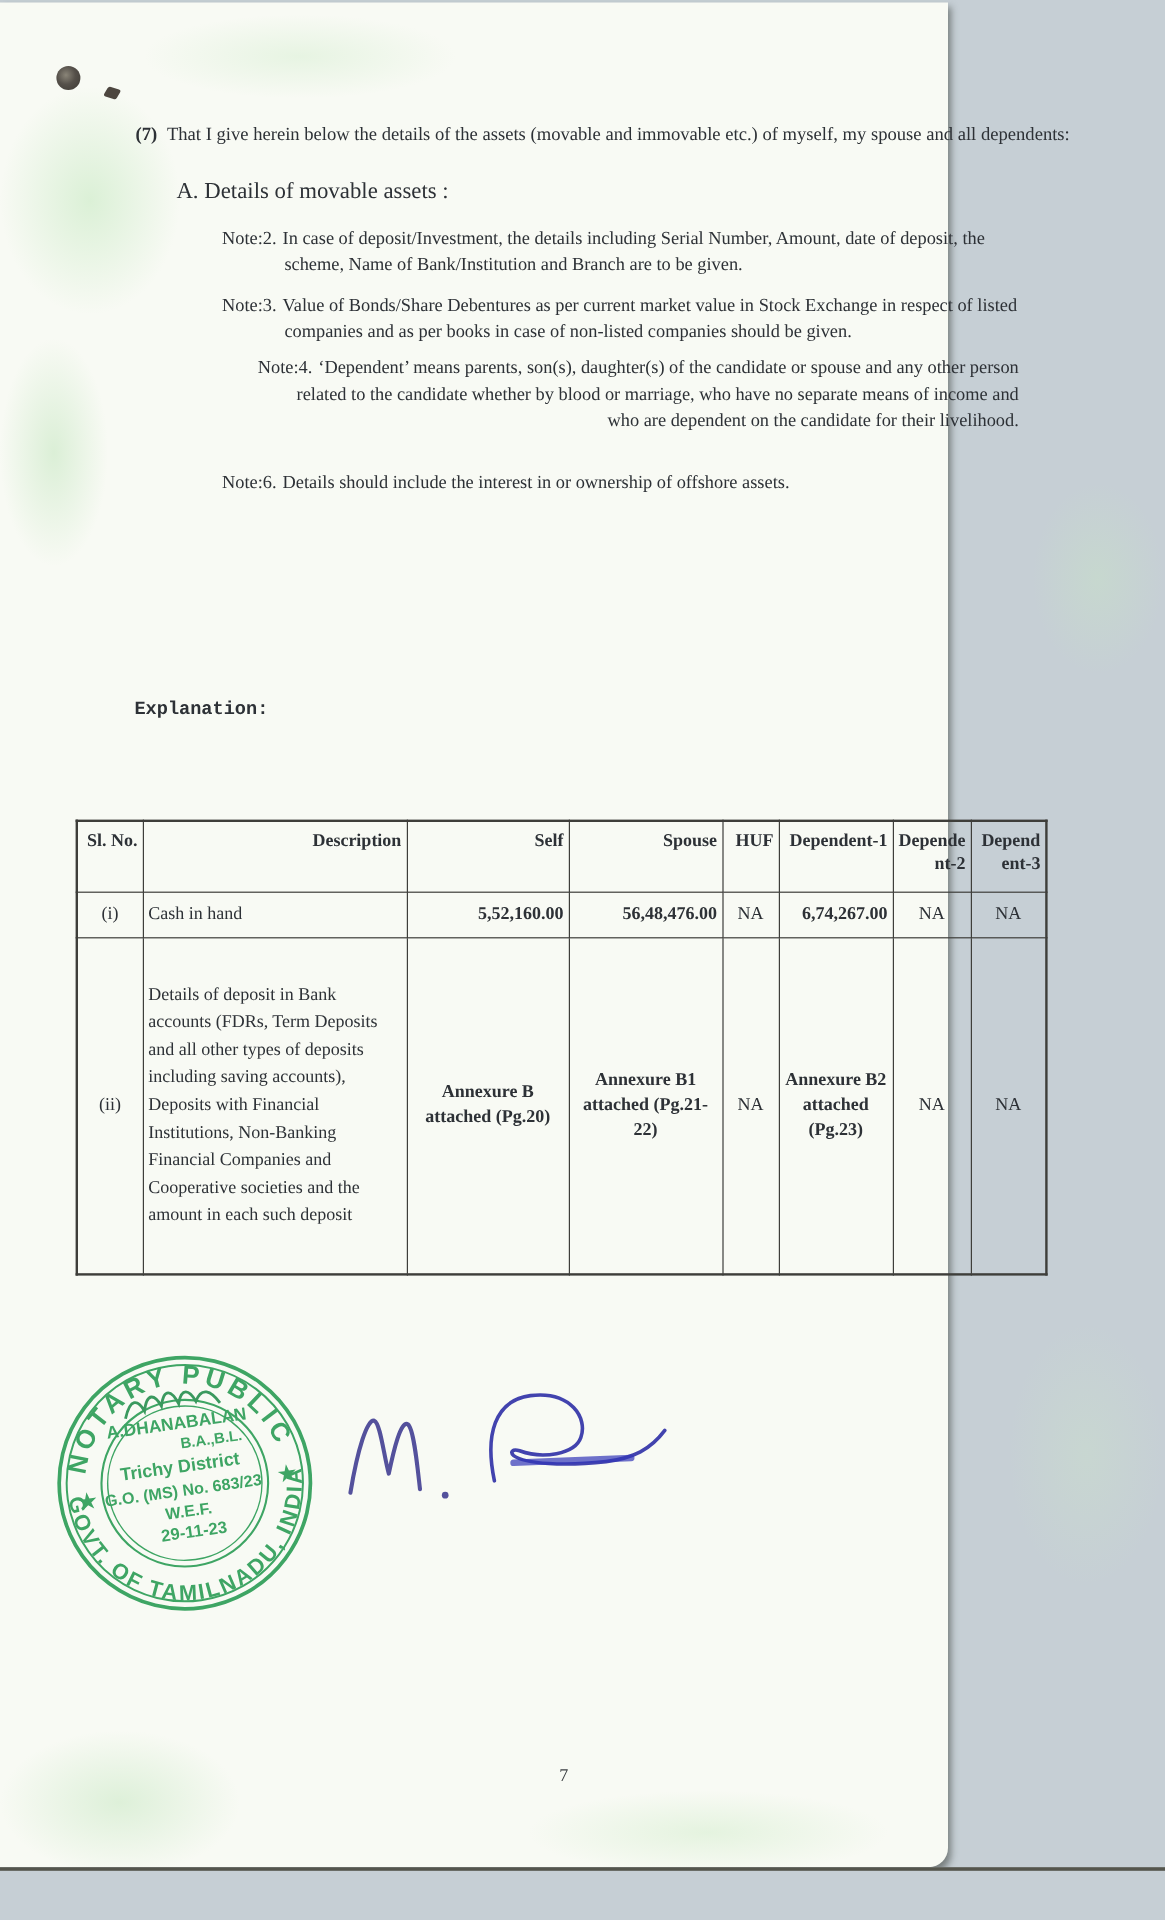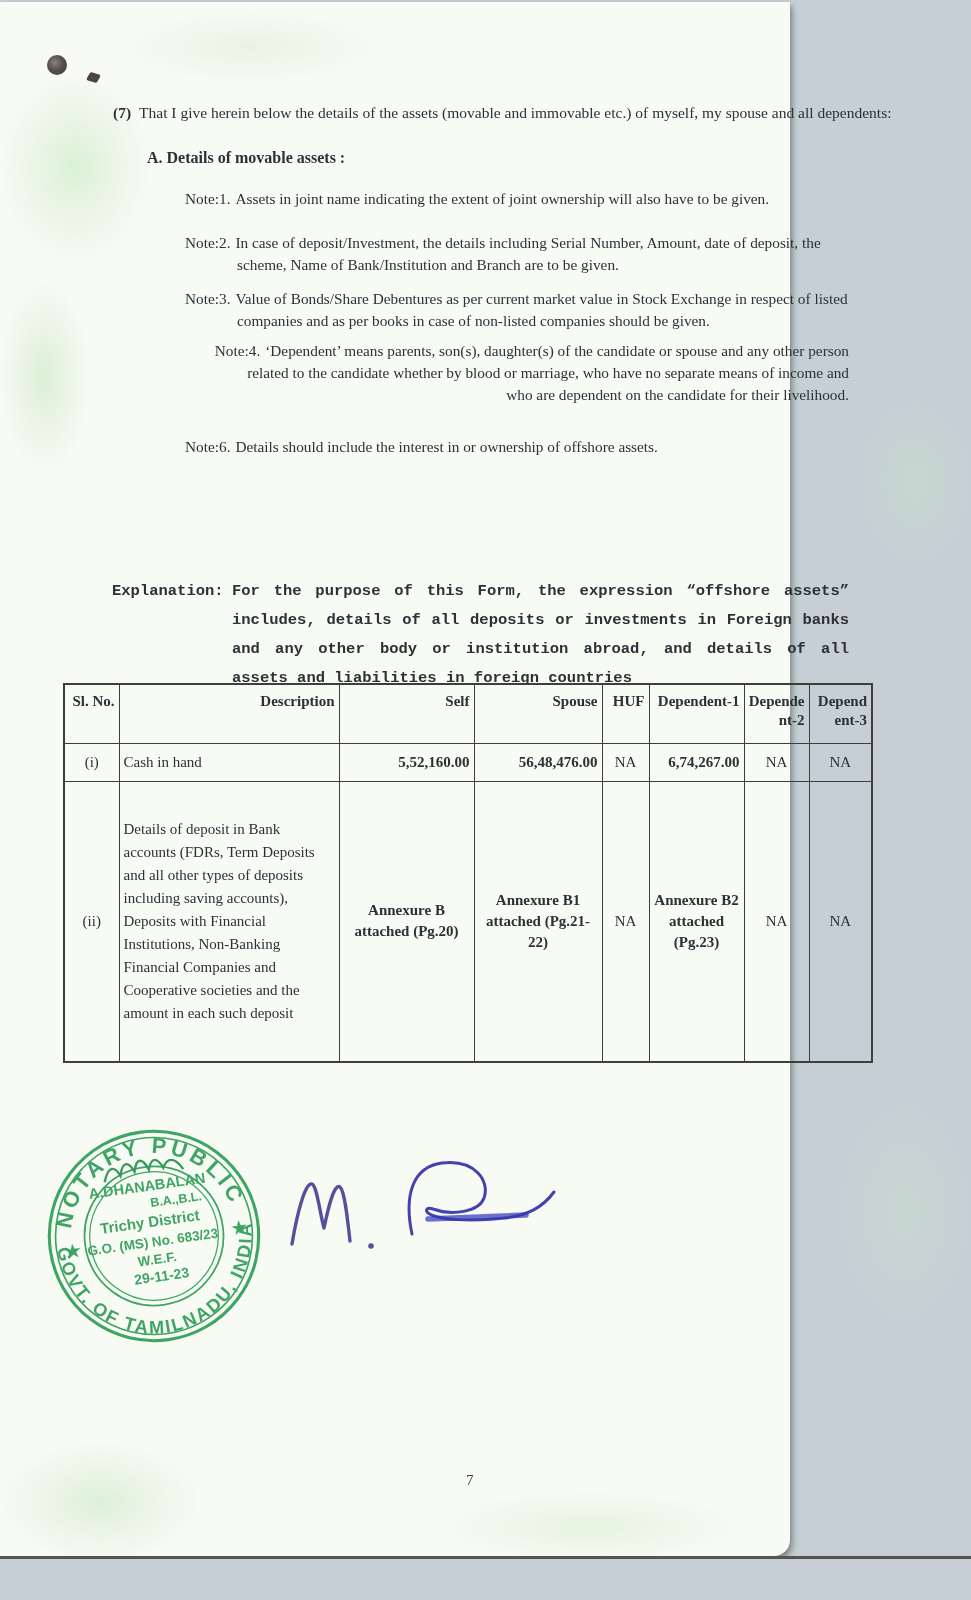--- a/index.html
+++ b/index.html
@@ -31,21 +31,21 @@
   }
   
   .doc-text{color:#2d3136;}
   .para7{
     position:absolute;left:113px;top:84px;width:756px;
     font-size:15.5px;line-height:22px;
     padding-left:31px;text-indent:-31px;
   }
   .para7 .num{font-weight:bold;margin-right:8px;}
   .section-a{
-    position:absolute;left:147px;top:147px;font-size:16px;font-weight:bold;
+    position:absolute;left:147px;top:147px;font-size:19px;font-weight:normal;
   }
   .notes{position:absolute;left:185px;top:186px;width:664px;}
   .note{
     margin:0;font-size:15.3px;line-height:22px;
     padding-left:52px;text-indent:-52px;
   }
   .note .lbl{margin-right:5px;}
   .note.n1{margin-bottom:22px;}
   .note.n2{margin-bottom:12px;}
   .note.n3{margin-bottom:8px;}
@@ -102,30 +102,28 @@
   <div class="tint" style="left:840px;top:1100px;width:130px;height:220px;background:radial-gradient(closest-side,rgba(205,232,200,.3),rgba(205,232,200,0));"></div>
 
   <div class="punch-dot"></div>
   <div class="ink-mark"></div>
 
   <p class="para7 doc-text"><span class="num">(7)</span><span>That I give herein below the details of the assets (movable and immovable etc.) of myself, my spouse and all dependents:</span></p>
 
   <div class="section-a doc-text">A. Details of movable assets :</div>
 
   <div class="notes doc-text">
-    <p class="note n1"><span class="lbl">Note:1.</span><span>Assets in joint name indicating the extent of joint ownership will also have to be given.</span></p>
     <p class="note n2"><span class="lbl">Note:2.</span><span>In case of deposit/Investment, the details including Serial Number, Amount, date of deposit, the scheme, Name of Bank/Institution and Branch are to be given.</span></p>
     <p class="note n3"><span class="lbl">Note:3.</span><span>Value of Bonds/Share Debentures as per current market value in Stock Exchange in respect of listed companies and as per books in case of non-listed companies should be given.</span></p>
     <p class="note n4"><span class="lbl">Note:4.</span><span>‘Dependent’ means parents, son(s), daughter(s) of the candidate or spouse and any other person related to the candidate whether by blood or marriage, who have no separate means of income and who are dependent on the candidate for their livelihood.</span></p>
     <p class="note n6"><span class="lbl">Note:6.</span><span>Details should include the interest in or ownership of offshore assets.</span></p>
   </div>
 
   <div class="explanation doc-text">
     <div class="exp-label">Explanation:</div>
-    <div class="exp-text">For the purpose of this Form, the expression “offshore assets” includes, details of all deposits or investments in Foreign banks and any other body or institution abroad, and details of all assets and liabilities in foreign countries</div>
   </div>
 
   <table class="assets">
     <colgroup>
       <col style="width:55px">
         <col style="width:220px">
         <col style="width:135px">
         <col style="width:128px">
       <col style="width:47px">
         <col style="width:95px">

